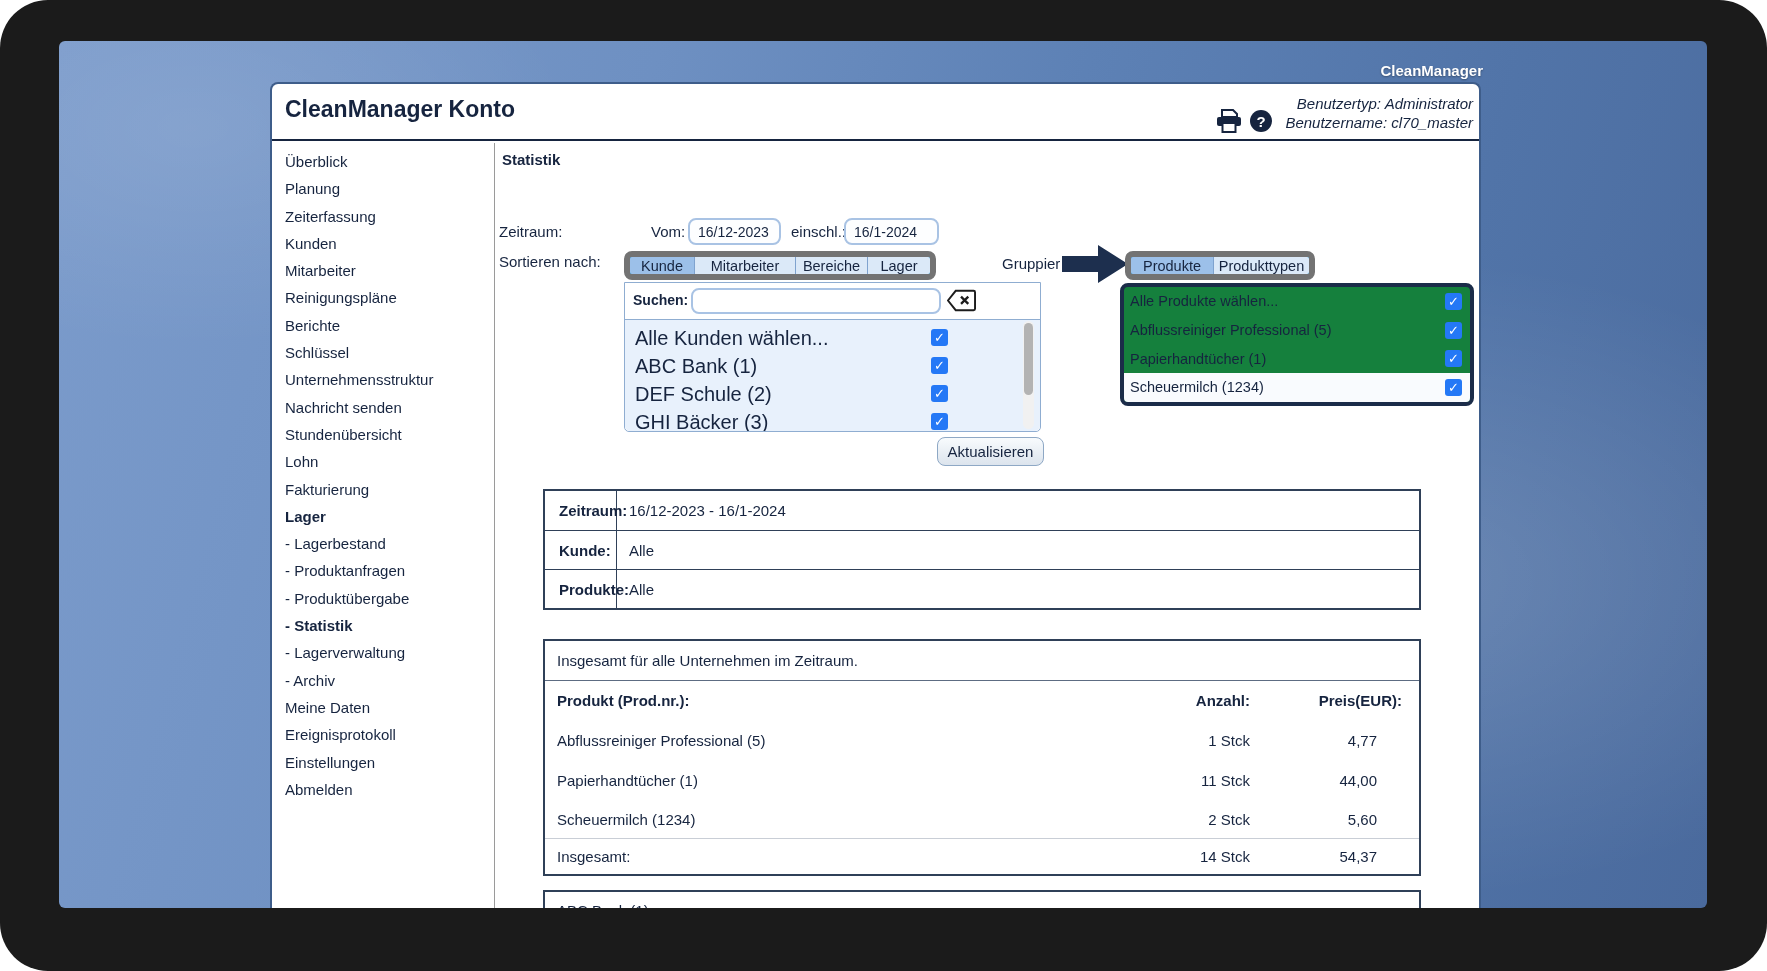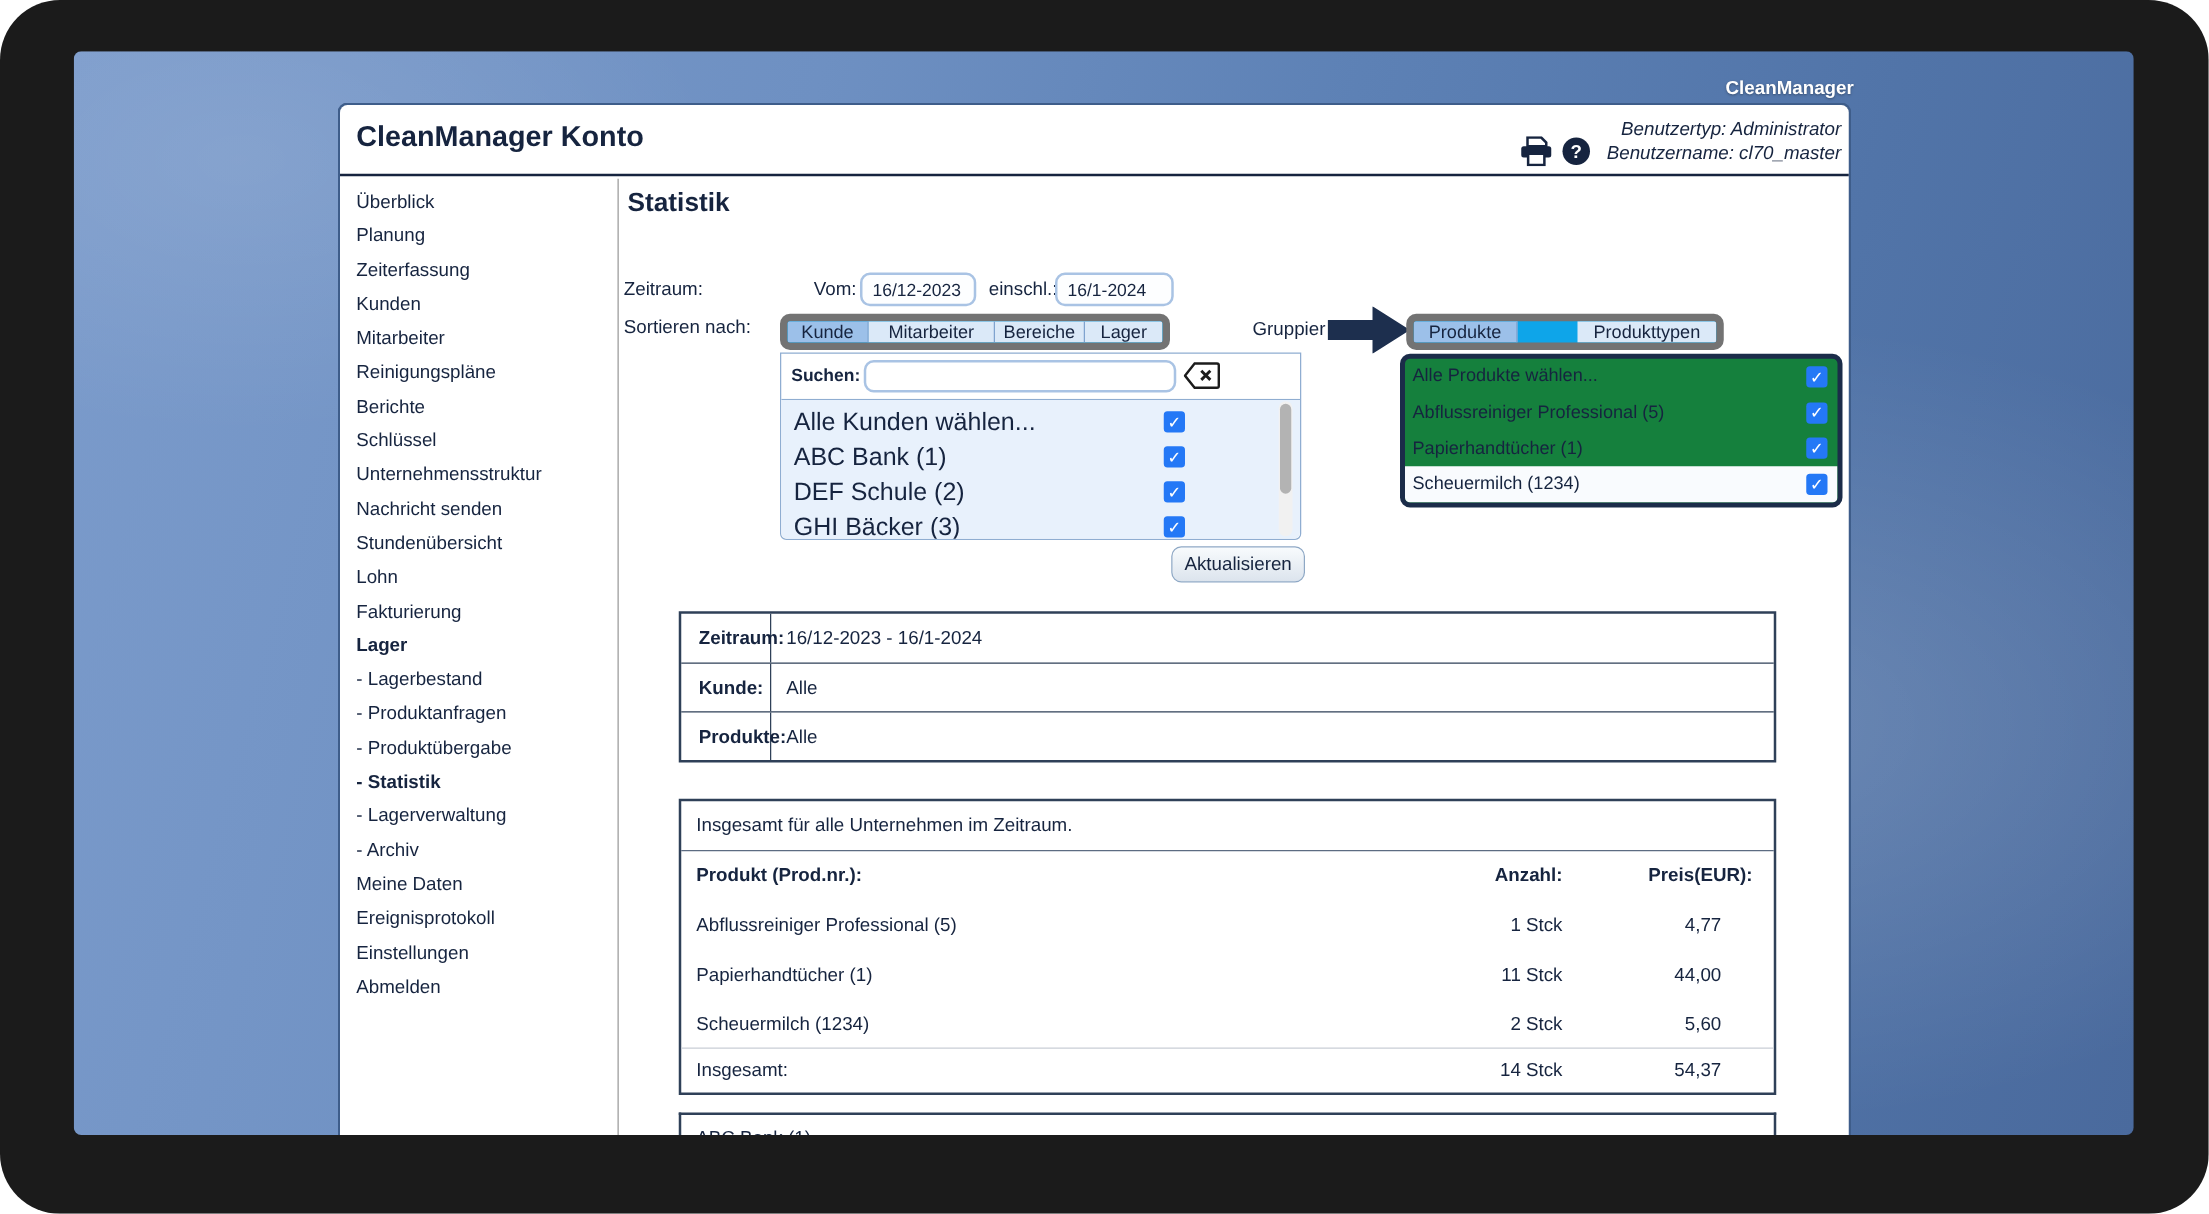--- a/index.html
+++ b/index.html
@@ -34,21 +34,21 @@
     position:absolute; left:978px; top:26px; width:22px; height:22px; border-radius:50%;
     background:#16243f; color:#fff; font-weight:bold; font-size:15px;
     display:flex; align-items:center; justify-content:center; cursor:pointer;
   }
   .userinfo { position:absolute; right:6px; top:10px; text-align:right; font-style:italic; font-size:15px; line-height:19px; color:#16243f; }
   .nav { position:absolute; left:13px; top:64px; list-style:none; }
   .nav li { line-height:27.3px; font-size:15px; cursor:pointer; white-space:nowrap; }
   .nav li.bold { font-weight:bold; }
   .vdivider { position:absolute; left:222px; top:59px; bottom:0; width:1px; background:#9a9a9a; }
   .content { position:absolute; left:223px; top:59px; right:0; bottom:0; }
-  .h-stat { position:absolute; left:7px; top:8px; font-size:21px; font-weight:bold; }
+  .h-stat { position:absolute; left:7px; top:8px; font-size:15px; font-weight:bold; }
   .lbl { position:absolute; font-size:15px; white-space:nowrap; }
   .dateinput {
     position:absolute; width:93px; height:27px; border:2px solid #a9c3e4; border-radius:8px;
     font-size:14px; padding:0 8px; color:#16243f; background:#fdfeff;
     font-family:"Liberation Sans","DejaVu Sans",sans-serif;
   }
   .tabgroup { position:absolute; height:29px; display:flex; border:6px solid #737373; border-radius:8px; overflow:hidden; background:#0ea5e9; }
   .tab {
     height:100%; display:flex; align-items:center; justify-content:center;
     font-size:14.5px; color:#16243f; background:#dbe9f8; border-right:1px solid #7fa3cf; cursor:pointer;
@@ -175,21 +175,21 @@
           <div class="tab" style="width:101px;">Mitarbeiter</div>
           <div class="tab" style="width:72px;">Bereiche</div>
           <div class="tab" style="width:62px;">Lager</div>
         </div>
 
         <div class="lbl" style="left:507px; top:112px;">Gruppier</div>
         <div class="arrow"></div>
 
         <div class="tabgroup" style="left:630px; top:108px;">
           <div class="tab selected" style="width:83px;">Produkte</div>
-          <div class="tab" style="width:111px;margin-left:48px;">Produkttypen</div>
+          <div class="tab" style="width:95px;">Produkttypen</div>
         </div>
 
         <div class="panel">
           <div class="suchen-row">
             <div class="suchen-lbl">Suchen:</div>
             <input class="search-input" value="" style="">
             <button class="clear-btn">
               <svg viewBox="0 0 30 23" width="29" height="23">
                 <path d="M9 1.5 h18.5 a1.5 1.5 0 0 1 1.5 1.5 v17 a1.5 1.5 0 0 1 -1.5 1.5 h-18.5 l-8 -10 z" fill="#ffffff" stroke="#1c1c1c" stroke-width="2"></path>
                 <path d="M14.5 7.5 l7.5 7.5 M22 7.5 l-7.5 7.5" stroke="#1c1c1c" stroke-width="2.4"></path>

